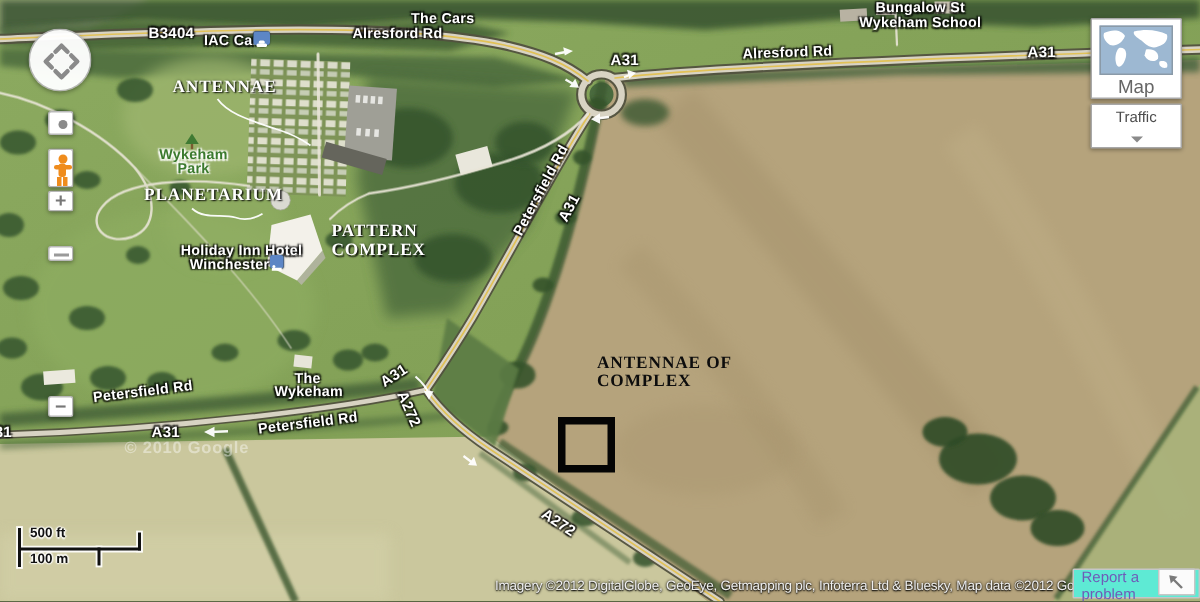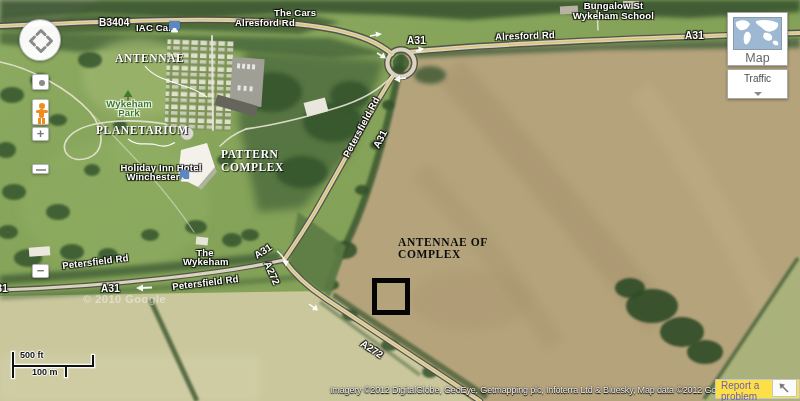--- a/index.html
+++ b/index.html
@@ -42,27 +42,27 @@
   #mapthumb{margin:4px auto 0;width:49px;height:33px;background:#9db8d2;border:1px solid #8a9aa8;box-sizing:border-box;overflow:hidden;}
   #mapbtn .lbl{color:#666;font-size:12.5px;margin-top:1px;}
   #trafficbtn{left:727px;top:69px;width:61px;height:30px;border:1px solid #a8a8a8;border-radius:1px;text-align:center;cursor:pointer;}
   #trafficbtn .lbl{color:#4c4c4c;font-size:10px;margin-top:3px;}
   .caret{display:inline-block;width:0;height:0;border-left:4px solid transparent;border-right:4px solid transparent;border-top:4px solid #8a8a8a;vertical-align:middle;}
 
   
   #scalebar{position:absolute;left:10px;top:350px;width:94px;height:30px;}
   #scalebar .txt{position:absolute;color:#111;font:bold 9px "Liberation Sans",sans-serif;
       text-shadow:-1px 0 1px #fff,1px 0 1px #fff,0 -1px 1px #fff,0 1px 1px #fff;}
-  #scaleft{left:10px;top:0px;} #scalem{left:22px;top:17px;}
+  #scaleft{left:10px;top:0px;} #scalem{left:10px;top:17px;}
 
   
   #watermark{position:absolute;left:83px;top:293px;font:bold 11px "Liberation Sans",sans-serif;color:rgba(255,255,255,.42);letter-spacing:.5px;}
   #attrib{position:absolute;left:330px;top:385px;font:9px "Liberation Sans",sans-serif;color:#efefef;letter-spacing:-.15px;
       text-shadow:0 0 2px #000,0 1px 1px #000;white-space:nowrap;}
-  #report{position:absolute;left:715px;top:379px;height:18px;background:#fde047;border:1px solid #c6c6c6;border-radius:1px;
+  #report{position:absolute;left:715px;top:379px;height:18px;background:#5eead4;border:1px solid #c6c6c6;border-radius:1px;
       padding:0 5px;line-height:17px;font:10px "Liberation Sans",sans-serif;color:#6e5cb8;cursor:pointer;z-index:5;}
   #cornerbox{position:absolute;left:772px;top:379px;width:25px;height:18px;background:#fbfbfb;border:1px solid #c6c6c6;border-radius:1px;z-index:5;cursor:pointer;box-sizing:border-box;}
 
   
   .poi-ic{position:absolute;border-radius:2px;background:#5d86c5;box-shadow:0 0 1px #123;}
 </style>
 </head>
 <body>
 
 <div id="stage">

